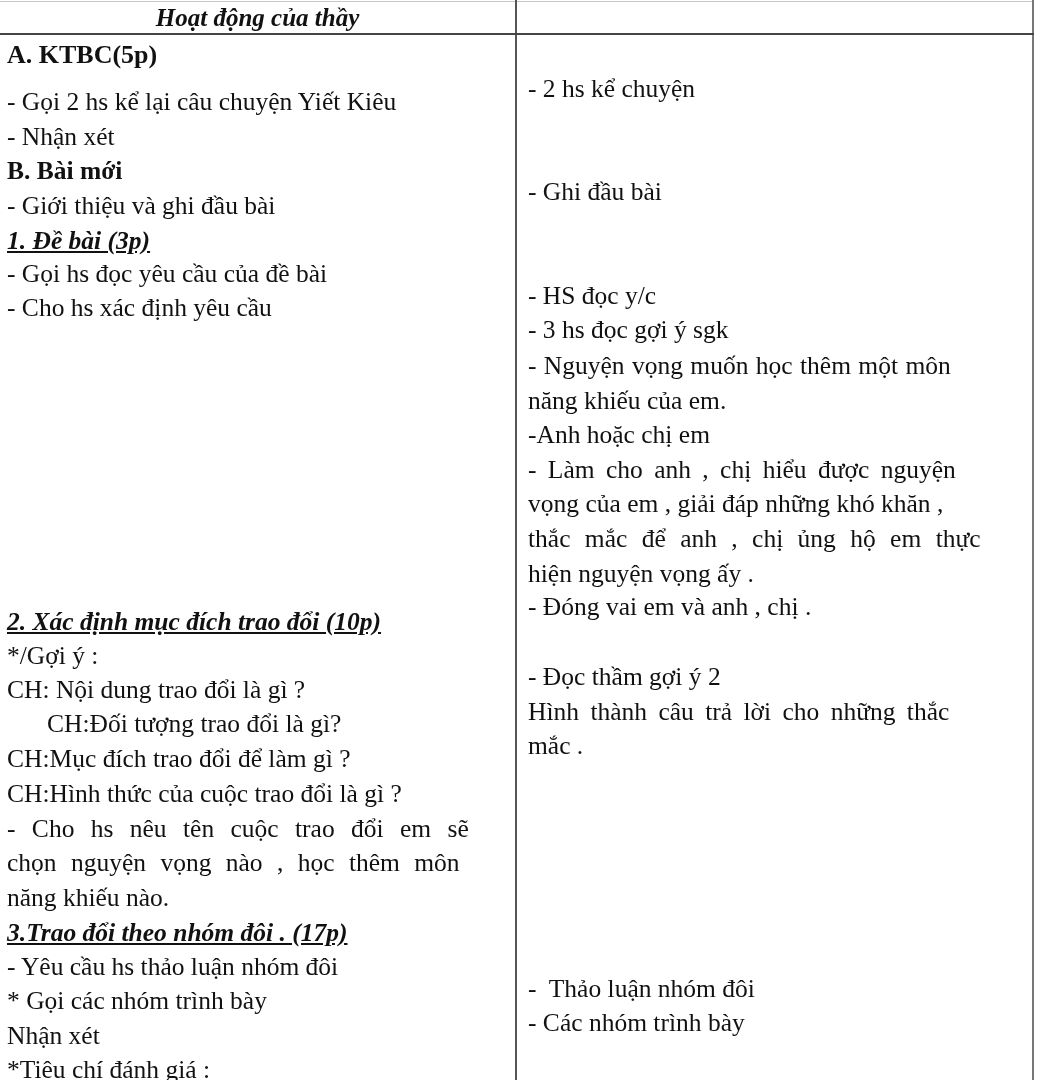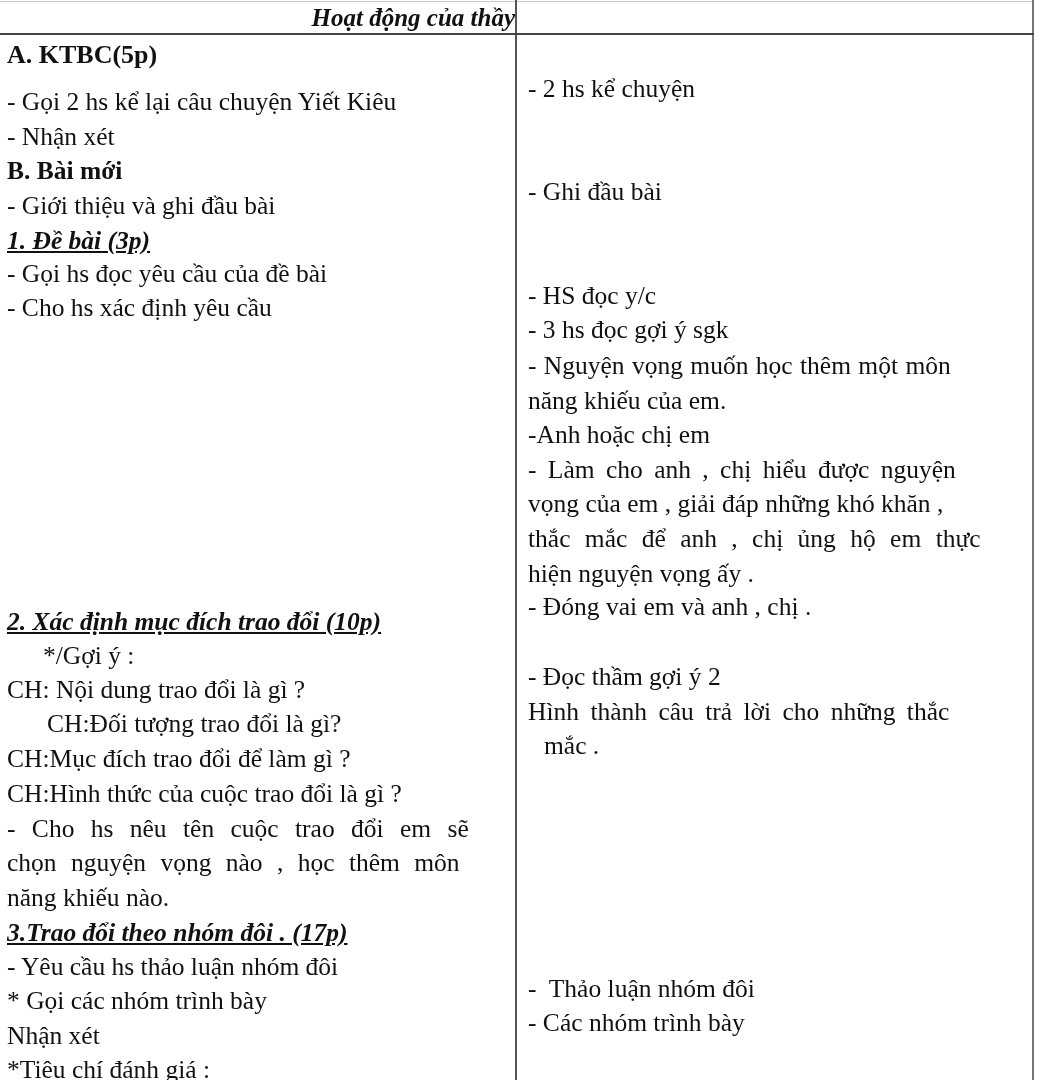--- a/index.html
+++ b/index.html
@@ -4,21 +4,21 @@
 <style>
   html, body { margin: 0; padding: 0; background: #ffffff; }
   body { width: 1041px; height: 1080px; overflow: hidden; position: relative;
          font-family: "Liberation Serif", "DejaVu Serif", serif; color: #111; }
   .page { position: absolute; left: 0; top: 0; width: 1041px; height: 1080px; }
   .top-line { position: absolute; left: 0; top: 1px; width: 1034px; height: 1px; background: #c8c8c8; }
   .vline { position: absolute; top: 0; width: 2px; height: 1080px; background: #555; }
   .vline.mid { left: 515px; }
   .vline.right { left: 1032px; background: #777; }
   .hline { position: absolute; left: 0; top: 33px; width: 1034px; height: 2px; background: #444; }
-  .hdr { position: absolute; top: 2px; height: 31px; line-height: 31px; text-align: right;
+  .hdr { position: absolute; top: 2px; height: 31px; line-height: 31px; text-align: center;
          font-style: italic; font-weight: bold; font-size: 25px; }
   .hdr.left { left: 0; width: 515px; }
   .hdr.right { left: 517px; width: 515px; }
   .ln { position: absolute; font-size: 25.5px; white-space: nowrap; line-height: 30px; }
   .col-l { left: 7px; }
   .col-r { left: 528px; }
   .bold { font-weight: bold; }
   .sec { font-weight: bold; font-style: italic; text-decoration: underline; text-underline-offset: 2px; }
 </style>
 </head>
@@ -35,21 +35,21 @@
   <div>
     <div class="ln col-l bold" style="top:40px;font-size:26px;text-align:right;">A. KTBC(5p)</div>
     <div class="ln col-l" style="top:87px;">- Gọi 2 hs kể lại câu chuyện Yiết Kiêu</div>
     <div class="ln col-l" style="top:122px;">- Nhận xét</div>
     <div class="ln col-l bold" style="top:156px;">B. Bài mới</div>
     <div class="ln col-l" style="top:191px;text-align:center;">- Giới thiệu và ghi đầu bài</div>
     <div class="ln col-l sec" style="top:226px;">1. Đề bài (3p)</div>
     <div class="ln col-l" style="top:259px;">- Gọi hs đọc yêu cầu của đề bài</div>
     <div class="ln col-l" style="top:293px;">- Cho hs xác định yêu cầu</div>
     <div class="ln col-l sec" style="top:607px;">2. Xác định mục đích trao đổi (10p)</div>
-    <div class="ln col-l" style="top:641px;margin-left:36px;">*/Gợi ý :</div>
+    <div class="ln col-l" style="top:641px;">*/Gợi ý :</div>
     <div class="ln col-l" style="top:675px;">CH: Nội dung trao đổi là gì ?</div>
     <div class="ln col-l" style="top:709px;margin-left:40px;">CH:Đối tượng trao đổi là gì?</div>
     <div class="ln col-l" style="top:744px;">CH:Mục đích trao đổi để làm gì ?</div>
     <div class="ln col-l" style="top:779px;">CH:Hình thức của cuộc trao đổi là gì ?</div>
     <div class="ln col-l" style="top:814px;word-spacing:10px;">- Cho hs nêu tên cuộc trao đổi em sẽ</div>
     <div class="ln col-l" style="top:848px;word-spacing:8px;">chọn nguyện vọng nào , học thêm môn</div>
     <div class="ln col-l" style="top:883px;">năng khiếu nào.</div>
     <div class="ln col-l sec" style="top:918px;">3.Trao đổi theo nhóm đôi . (17p)</div>
     <div class="ln col-l" style="top:952px;">- Yêu cầu hs thảo luận nhóm đôi</div>
     <div class="ln col-l" style="top:986px;">* Gọi các nhóm trình bày</div>
@@ -65,17 +65,17 @@
     <div class="ln col-r" style="top:351px;word-spacing:1px;">- Nguyện vọng muốn học thêm một môn</div>
     <div class="ln col-r" style="top:386px;">năng khiếu của em.</div>
     <div class="ln col-r" style="top:420px;">-Anh hoặc chị em</div>
     <div class="ln col-r" style="top:455px;word-spacing:5px;">- Làm cho anh , chị hiểu được nguyện</div>
     <div class="ln col-r" style="top:489px;">vọng của em , giải đáp những khó khăn ,</div>
     <div class="ln col-r" style="top:524px;word-spacing:8px;">thắc mắc để anh , chị ủng hộ em thực</div>
     <div class="ln col-r" style="top:559px;">hiện nguyện vọng ấy .</div>
     <div class="ln col-r" style="top:592px;">- Đóng vai em và anh , chị .</div>
     <div class="ln col-r" style="top:662px;">- Đọc thầm gợi ý 2</div>
     <div class="ln col-r" style="top:697px;word-spacing:5px;">Hình  thành câu trả lời cho những thắc</div>
-    <div class="ln col-r" style="top:731px;margin-left:16px;">mắc .</div>
+    <div class="ln col-r" style="top:731px;">mắc .</div>
     <div class="ln col-r" style="top:974px;white-space:pre;">-  Thảo luận nhóm đôi</div>
     <div class="ln col-r" style="top:1008px;">- Các nhóm trình bày</div>
   </div>
 </div>
 
 </body></html>

